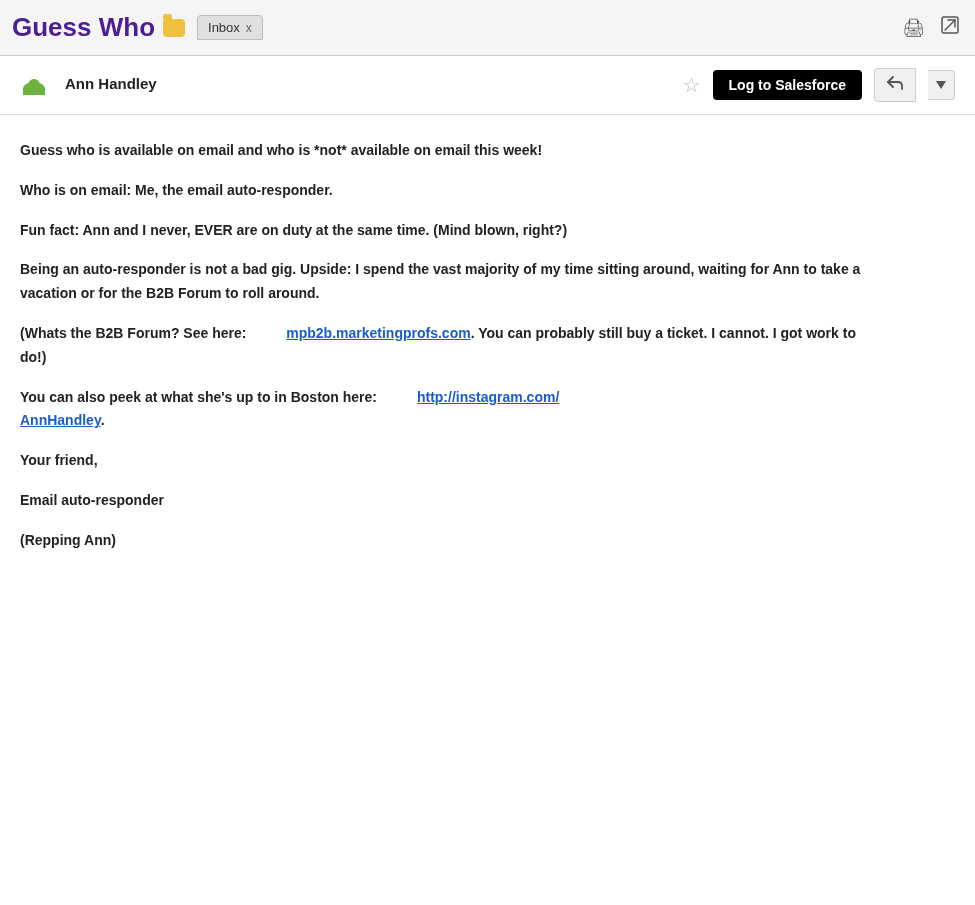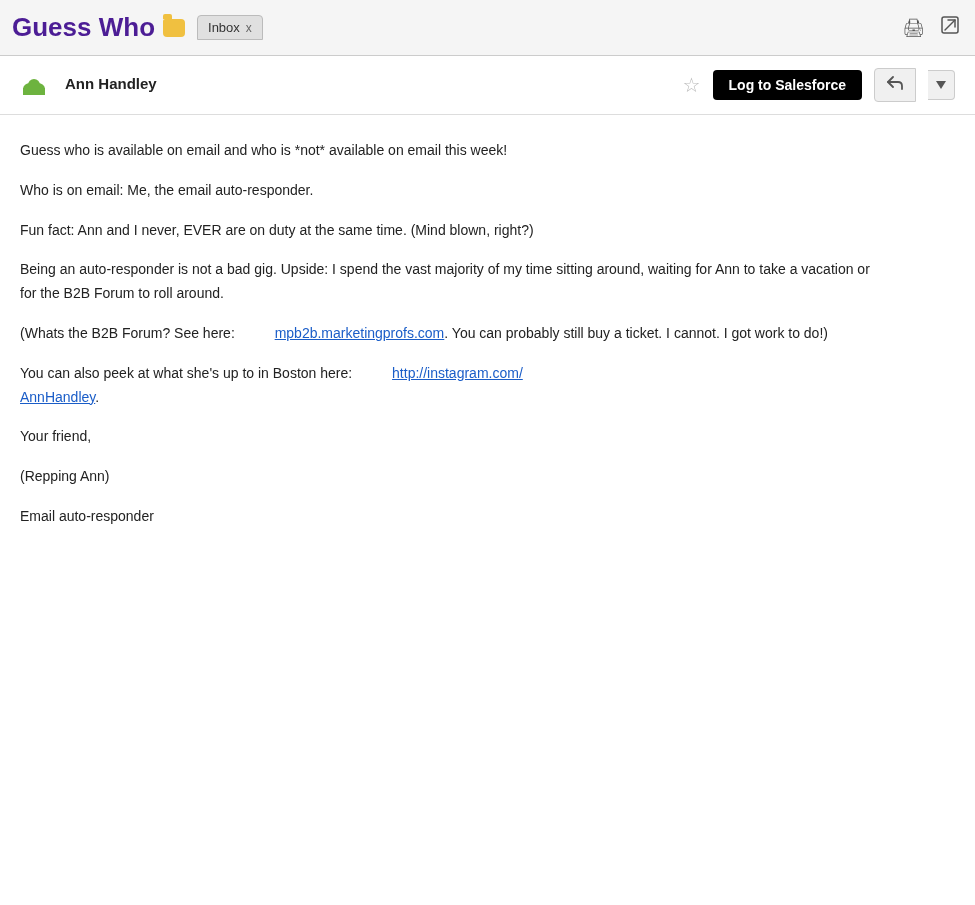--- a/index.html
+++ b/index.html
@@ -134,20 +134,21 @@
 
     
     .email-body {
       padding: 24px 20px 32px 20px;
       line-height: 1.7;
       color: #222;
       max-width: 900px;
     }
     .email-body p {
       margin-bottom: 16px;
+      font-weight: bold;
     }
     .email-body a {
       color: #1a5dc8;
       text-decoration: underline;
       padding-left: 36px;
     }
   </style>
 </head>
 <body>
 
@@ -203,15 +204,15 @@
   <p>Who is on email: Me, the email auto-responder.</p>
   <p>Fun fact: Ann and I never, EVER are on duty at the same time. (Mind blown, right?)</p>
   <p>Being an auto-responder is not a bad gig. Upside: I spend the vast majority of my time sitting around, waiting for Ann to take a vacation or for the B2B Forum to roll around.</p>
   <p>
     <span>(Whats the B2B Forum? See here: </span><a href="#">mpb2b.marketingprofs.com</a><span>. You can probably still buy a ticket. I cannot. I got work to do!)</span>
   </p>
   <p>
     <span>You can also peek at what she's up to in Boston here: </span><a href="#">http://instagram.com/<br>AnnHandley</a><span>.</span>
   </p>
   <p>Your friend,</p>
+  <p>Email auto-responder</p>
   <p>(Repping Ann)</p>
-  <p>Email auto-responder</p>
 </div>
 
 </body></html>

